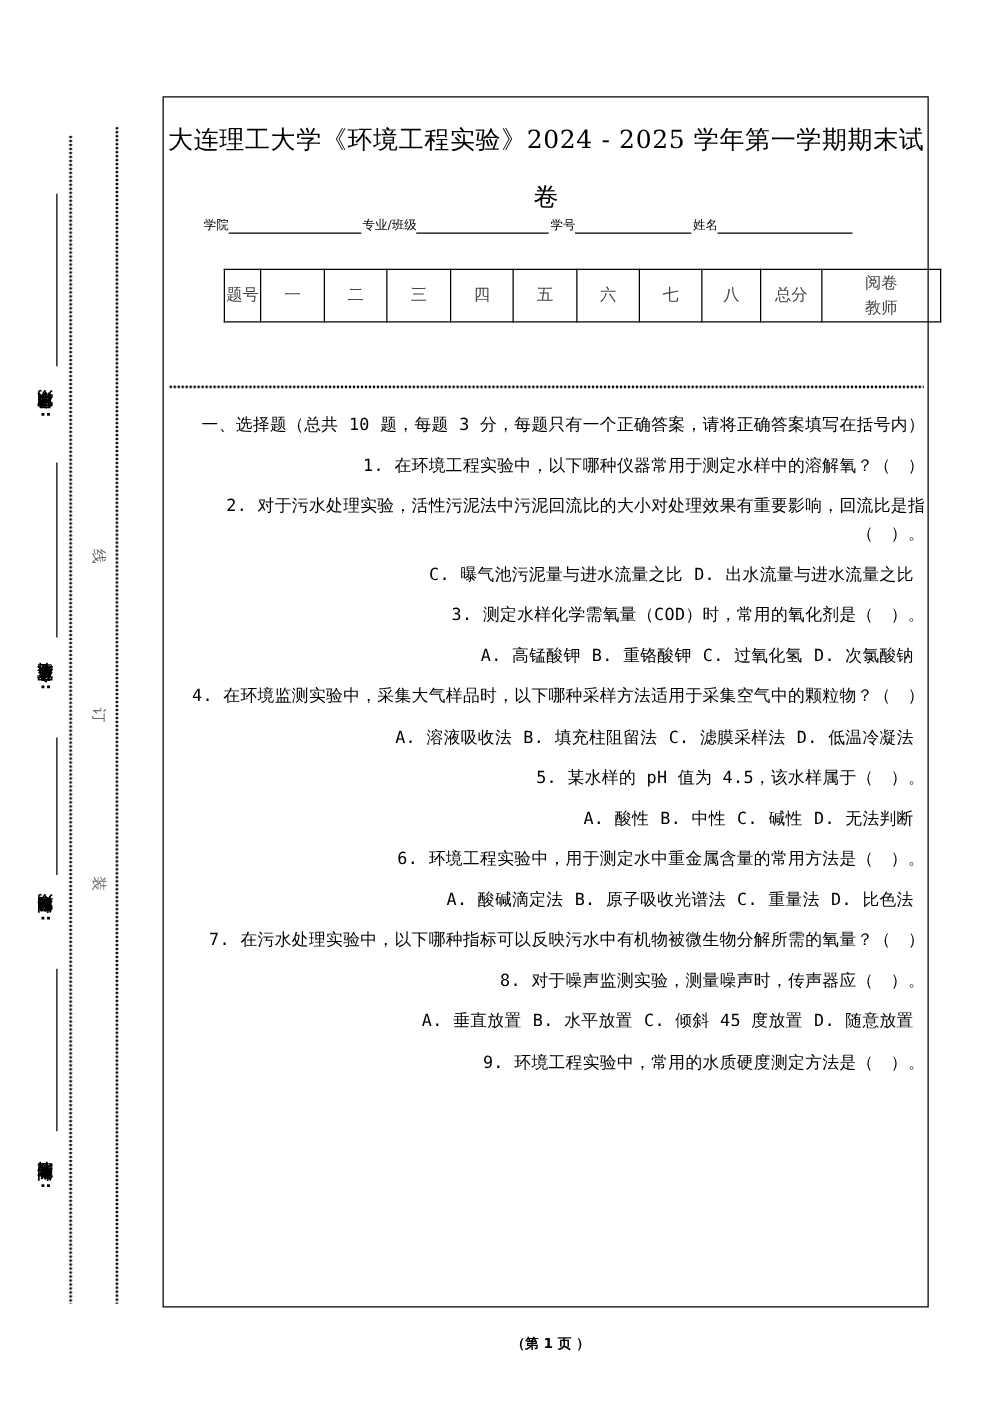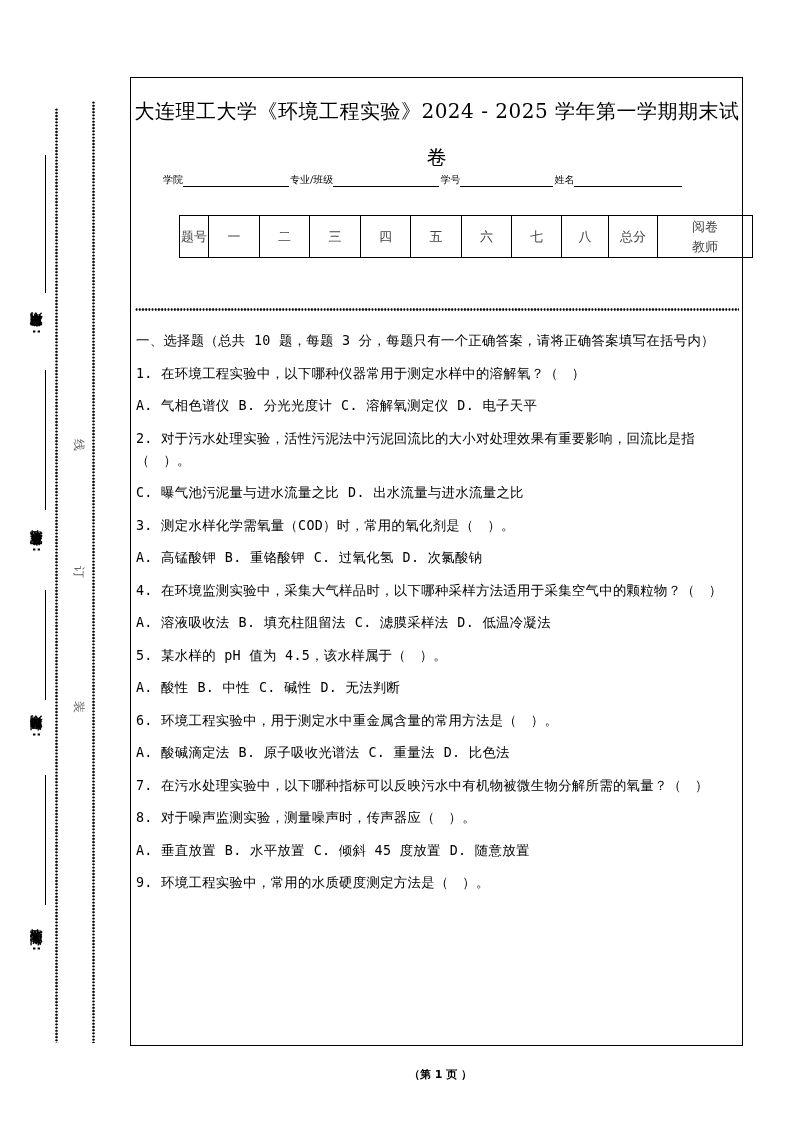--- a/index.html
+++ b/index.html
@@ -17,21 +17,21 @@
                 font-size: 13px; color: #444; margin-left: 28px; }
   table.score td { border: 1px solid #000; text-align: center; vertical-align: middle; padding: 0;
                    line-height: 20px; }
   table.score td.hdr { width: 28px; }
   .dots-h { position: absolute; left: 135px; top: 308px; width: 604px; height: 3px;
             background-image: radial-gradient(circle, #000 1px, transparent 1.3px);
             background-size: 3.2px 3px; }
   .content { position: absolute; left: 136px; top: 330px; width: 604px;
              font-family: "DejaVu Sans Mono", "Liberation Mono", monospace; font-size: 13.4px; }
   .content p { margin: 0; line-height: 22px; letter-spacing: 0.3px; }
-  .content .gap { margin-bottom: 10.5px; }
+  .content .gap { margin-bottom: 10.5px; text-align: right; }
   .opt { word-spacing: 0px; }
   .opt span.o { margin-right: 9px; }
   sub { font-size: 9px; vertical-align: -2px; }
   
   .vdots { position: absolute; width: 3px;
            background-image: radial-gradient(circle, #000 1px, transparent 1.3px);
            background-size: 3px 3.2px; }
   .vline { position: absolute; left: 45px; width: 1px; background: #000; }
   .vlabel { position: absolute; left: 28px; width: 20px; font-family: "DejaVu Sans", sans-serif;
             font-weight: bold; font-size: 12.5px; writing-mode: vertical-rl; transform: rotate(180deg);
@@ -100,23 +100,20 @@
   </tr>
 </tbody>
   </table>
 
 <div class="dots-h"></div>
 
 <div class="content">
   <p class="gap">一、选择题（总共 10 题，每题 3 分，每题只有一个正确答案，请将正确答案填写在括号内）</p>
 
   <p class="gap"><span>1.</span> <span>在环境工程实验中，以下哪种仪器常用于测定水样中的溶解氧？（　）</span></p>
-  <p class="gap opt">
-    <span class="o">A. 气相色谱仪</span><span class="o">B. 分光光度计</span><span class="o">C. 溶解氧测定仪</span><span class="o">D. 电子天平</span>
-  </p>
 
   <p class="gap"><span>2.</span> <span>对于污水处理实验，活性污泥法中污泥回流比的大小对处理效果有重要影响，回流比是指（　）。</span></p>
   <p class="gap opt">
     <span class="o">C. 曝气池污泥量与进水流量之比</span><span class="o">D. 出水流量与进水流量之比</span>
   </p>
 
   <p class="gap"><span>3.</span> <span>测定水样化学需氧量（COD）时，常用的氧化剂是（　）。</span></p>
   <p class="gap opt">
     <span class="o">A. 高锰酸钾</span><span class="o">B. 重铬酸钾</span><span class="o">C. 过氧化氢</span><span class="o">D. 次氯酸钠</span>
   </p>

